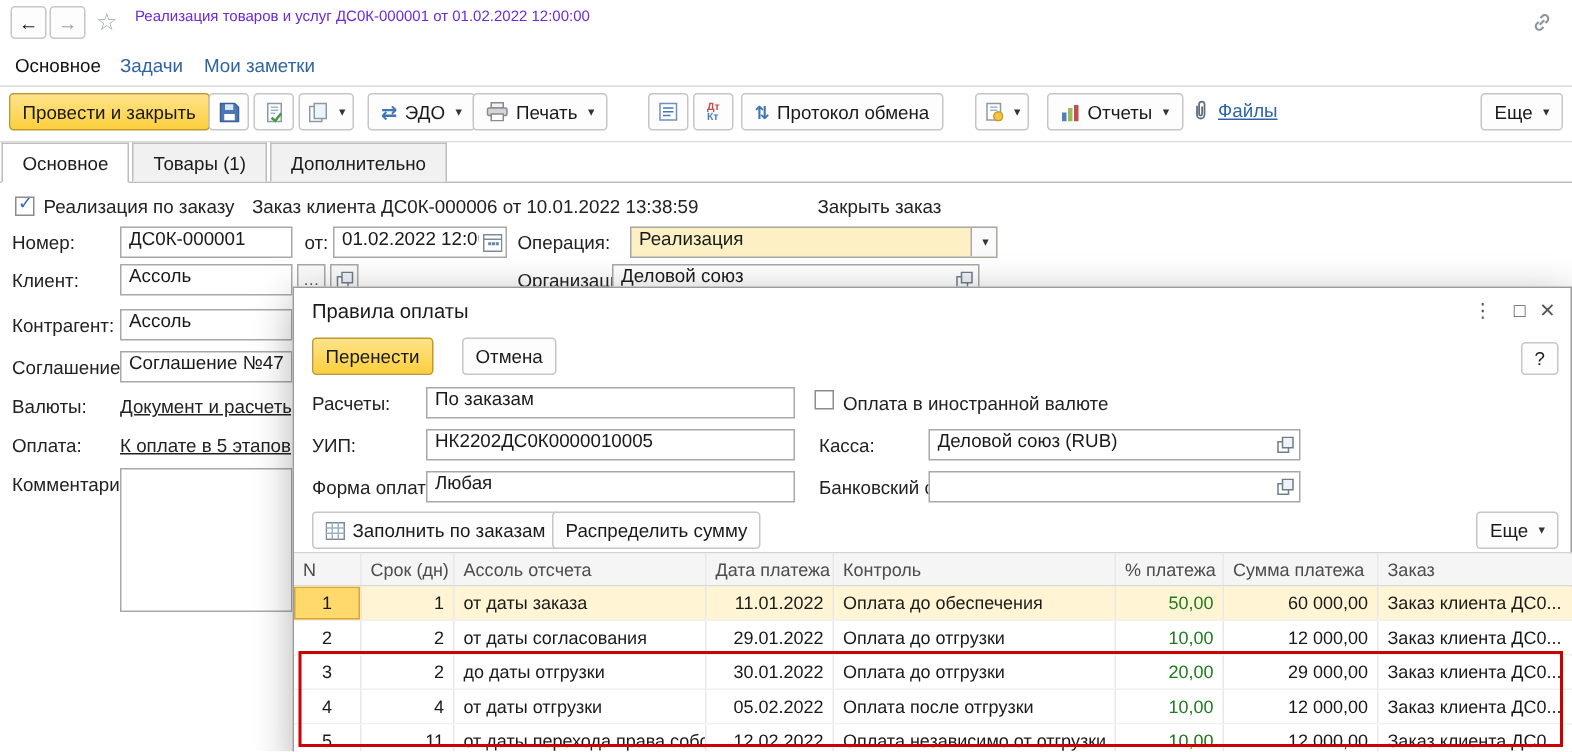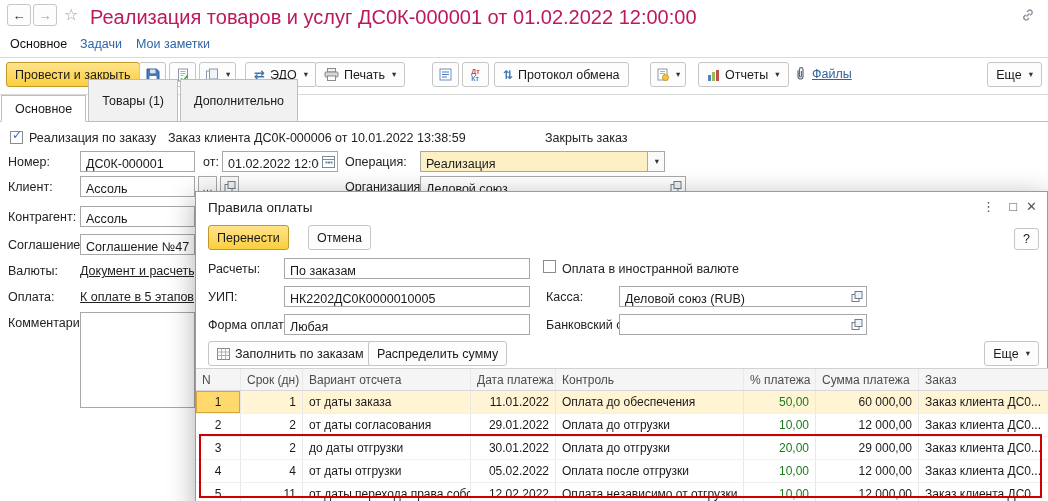--- a/index.html
+++ b/index.html
@@ -5,21 +5,21 @@
   *{box-sizing:border-box;margin:0;padding:0}
   html,body{width:1048px;height:501px;overflow:hidden;background:#fff;
     font-family:"Liberation Sans","DejaVu Sans",sans-serif;font-size:12.5px;color:#1a1a1a}
   .app{position:relative;width:1048px;height:501px;background:#fff;overflow:hidden}
 
   
   .topbar{position:absolute;left:0;top:0;width:100%;height:30px;background:#fff}
   .navbtn{position:absolute;top:4px;width:24px;height:22px;border:1px solid #c6c6c6;border-radius:3px;
     background:#fdfdfd;display:flex;align-items:center;justify-content:center;font-size:13px;cursor:pointer}
   .star{position:absolute;left:64px;top:5px;font-size:16px;color:#9aa3ac;cursor:pointer}
-  .wtitle{position:absolute;left:90px;top:6px;font-size:20px;color:#be185d;white-space:nowrap}
+  .wtitle{position:absolute;left:90px;top:6px;font-size:10px;color:#6d28d9;white-space:nowrap}
   .linkicon{position:absolute;right:12px;top:7px;cursor:pointer}
 
   
   .navrow{position:absolute;left:0;top:30px;width:100%;height:28px;border-bottom:1px solid #dadada}
   .navitem{position:absolute;top:7px;font-size:12.5px;cursor:pointer}
   .link{color:#2e64a5;text-decoration:none;cursor:pointer}
   .u{text-decoration:underline}
 
   
   .toolbar{position:absolute;left:0;top:58px;width:100%;height:37px;border-bottom:1px solid #dadada;background:#fff}
@@ -28,27 +28,27 @@
   .abtn{position:absolute;top:62px}
   .yellow{background:linear-gradient(#ffe38a,#fccf3e);border-color:#c0992b;font-weight:400}
   .crt{font-size:8.5px;color:#333;margin-left:2px;line-height:1}
   .iconbtn{padding:0 5px;justify-content:center;min-width:27px}
   .dtkt{display:flex;flex-direction:column;line-height:7px;font-size:7px;font-weight:700}
   .dtkt .dt{color:#c0504d}.dtkt .kt{color:#4f81bd}
 
   
   .tabstrip{position:absolute;left:0;top:95px;width:100%;height:27px;border-bottom:1px solid #bdbdbd;
     display:flex;align-items:flex-end;padding-left:1px;background:#fff}
-  .tab{height:42px;display:flex;align-items:center;padding:0 13px;border:1px solid #bdbdbd;border-bottom:none;
+  .tab{height:26px;display:flex;align-items:center;padding:0 13px;border:1px solid #bdbdbd;border-bottom:none;
     background:#f1f1f1;margin-right:2px;font-size:12.5px;cursor:pointer}
   .tab.active{background:#fff;height:27px;margin-bottom:-1px;border-bottom:1px solid #fff;z-index:2}
 
   
   .lab{position:absolute;font-size:12.5px;color:#222;white-space:nowrap}
-  .fld{position:absolute;height:21px;border:1px solid #a8a8a8;background:#fff;display:flex;align-items:flex-end;
+  .fld{position:absolute;height:21px;border:1px solid #a8a8a8;background:#fff;display:flex;align-items:flex-start;
     font-size:12.5px;padding:0 0 0 5px;overflow:hidden;white-space:nowrap}
   .fld .grow{flex:1;overflow:hidden}
   .ibox{width:18px;height:100%;display:flex;align-items:center;justify-content:center;flex:0 0 auto;cursor:pointer}
   .cbo{width:17px;height:100%;border-left:1px solid #a8a8a8;background:#fafafa;display:flex;align-items:center;
     justify-content:center;cursor:pointer}
   .opfld{background:#fcf0c4}
   .mini{position:absolute;width:19px;height:21px;border:1px solid #a8a8a8;background:#fafafa;display:flex;
     align-items:center;justify-content:center;font-size:11px;color:#555;cursor:pointer}
   .cb{display:inline-block;width:13px;height:13px;border:1px solid #8c8c8c;background:#fff;position:relative;
     vertical-align:middle;cursor:pointer;flex:0 0 auto}
@@ -253,21 +253,21 @@
   <span class="mini" style="left:198px;top:176px">
     <span>…</span>
   </span>
   <span class="mini" style="left:220px;top:176px">
     <svg width="12" height="12" viewBox="0 0 12 12">
       <rect x="1" y="3.5" width="7" height="7" fill="#fff" stroke="#6f7d8a"></rect>
       <rect x="4" y="0.5" width="7" height="7" fill="#eef3f8" stroke="#6f7d8a"></rect>
     </svg>
   </span>
   <span class="lab" style="left:345px;top:180px">Организация:</span>
-  <div class="fld" style="left:420px;top:176px;width:266px">
+  <div class="fld" style="left:408px;top:176px;width:245px">
     <span class="grow">Деловой союз</span>
     <span class="ibox">
       <svg width="12" height="12" viewBox="0 0 12 12">
         <rect x="1" y="3.5" width="7" height="7" fill="#fff" stroke="#6f7d8a"></rect>
         <rect x="4" y="0.5" width="7" height="7" fill="#eef3f8" stroke="#6f7d8a"></rect>
       </svg>
     </span>
   </div>
 
   <span class="lab" style="left:8px;top:210px">Контрагент:</span>
@@ -354,21 +354,21 @@
     </span>
     <span class="btn dbtn" style="right:8px;top:149px">
       <span>Еще</span>
       <span class="crt">▾</span>
     </span>
 
     <div class="tbl">
       <div class="trow thead">
         <span class="td c0">N</span>
         <span class="td c1">Срок (дн)</span>
-        <span class="td c2">Вариант отсчета</span>
+        <span class="td c2">Ассоль отсчета</span>
         <span class="td c3">Дата платежа</span>
         <span class="td c4">Контроль</span>
         <span class="td c5">% платежа</span>
         <span class="td c6">Сумма платежа</span>
         <span class="td c7">Заказ</span>
       </div>
 
       <div class="trow sel">
         <span class="td c0 ce nsel">1</span>
         <span class="td c1 ra">1</span>

